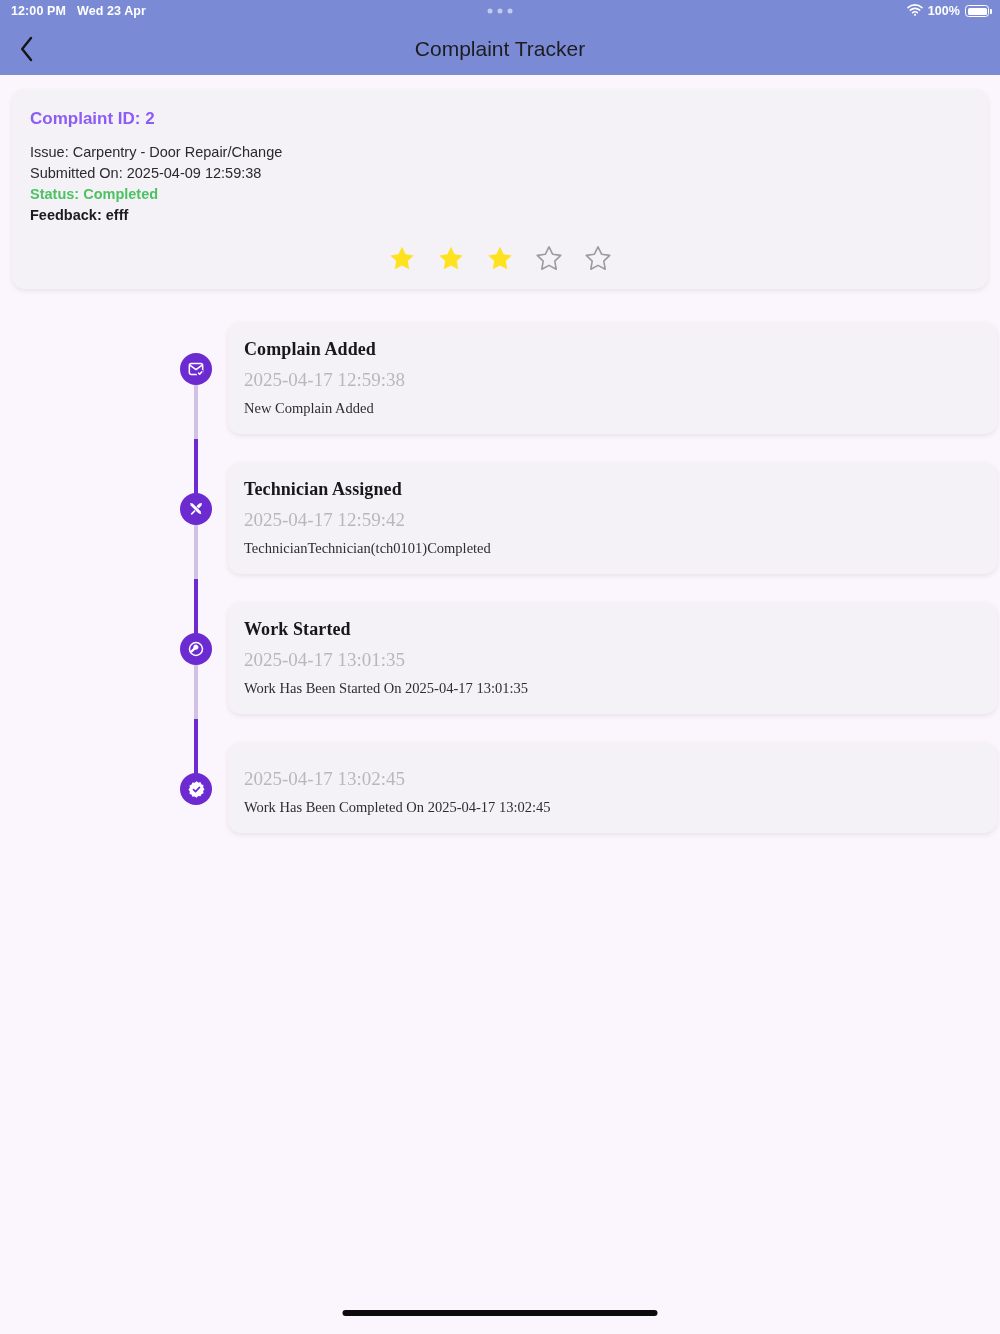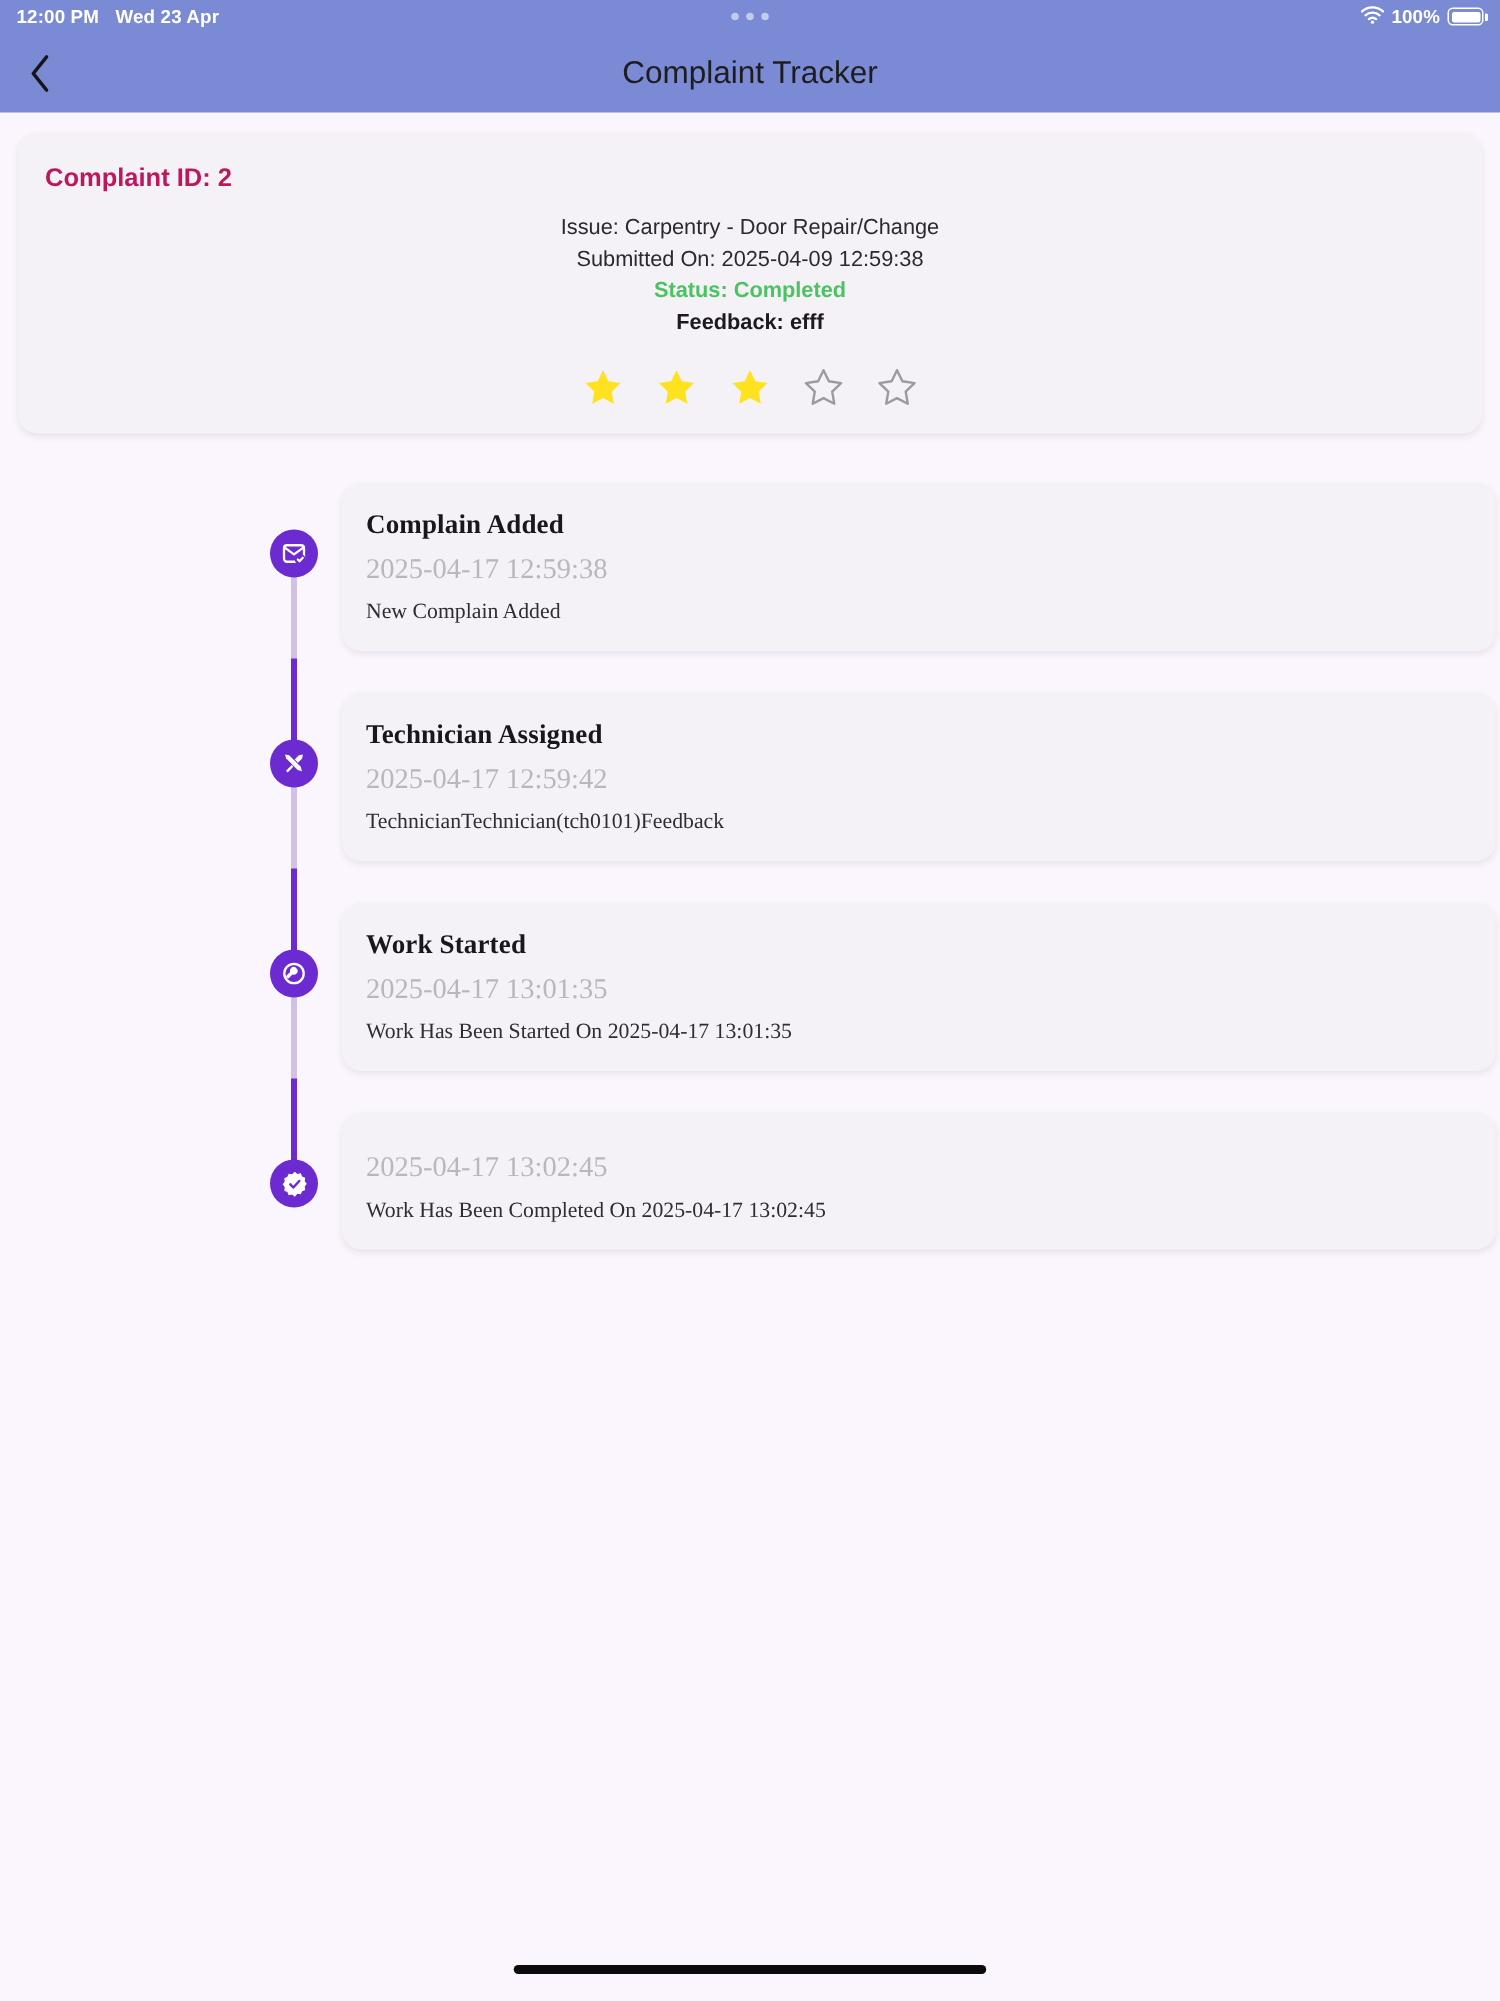--- a/index.html
+++ b/index.html
@@ -55,27 +55,26 @@
 
   
   .summary-card{
     margin:14px 12px 0 12px;
     background:#f4f2f6;
     border-radius:13px;
     padding:20px 0 18px 0;
     box-shadow:0 2px 5px rgba(60,40,80,.09);
   }
   .sc-title{
-    font-size:17px; font-weight:700; color:#be185d;
+    font-size:17px; font-weight:700; color:#8b5cf6;
     padding:0 18px; margin-bottom:13px;
   }
   .sc-line{
     font-size:14.5px; color:#2a2a2e; padding:0 18px;
     line-height:21px;
-    text-align:center;
   }
   .sc-line.status{ color:#4cc263; font-weight:700; }
   .sc-line.feedback{ color:#1b1b1f; font-weight:700; }
   .stars{
     display:flex; justify-content:center; gap:23px;
     margin-top:19px;
   }
   .star{ width:26px; height:26px; display:block; }
 
   
@@ -221,21 +220,21 @@
           <svg width="18" height="18" viewBox="0 0 20 20" fill="none">
             <path d="M3.4 3.3l3 .6 8.6 8.6.9 3.2-3.2-.9L4.1 6.2z" fill="#fff"></path>
             <path d="M16.6 3.3l-3 .6-3.1 3.1 2.4 2.4 3.1-3.1z" fill="#fff"></path>
             <path d="M8.3 11.2l-4.2 4.2 1.2 1.2 4.2-4.2z" fill="#fff"></path>
           </svg>
         </span>
       </div>
       <div class="tl-card">
         <div class="tl-head">Technician Assigned</div>
         <div class="tl-time">2025-04-17 12:59:42</div>
-        <div class="tl-desc">TechnicianTechnician(tch0101)Feedback</div>
+        <div class="tl-desc">TechnicianTechnician(tch0101)Completed</div>
       </div>
     </div>
     <div class="tl-row">
       <div class="tl-seg light" style="top: 47px; height: 93px;"></div>
       <div class="tl-seg dark" style="top: -23px; height: 70px;"></div>
       <div class="tl-node">
         <span>
           <svg width="18" height="18" viewBox="0 0 20 20" fill="none">
             <circle cx="10" cy="10" r="7.2" stroke="#fff" stroke-width="1.7"></circle>
             <path d="M12.6 7a2.9 2.9 0 01-3.7 3.7L6.6 13a1.3 1.3 0 11-1.8-1.8l2.3-2.3A2.9 2.9 0 0110.8 5.2z" fill="#fff"></path>

